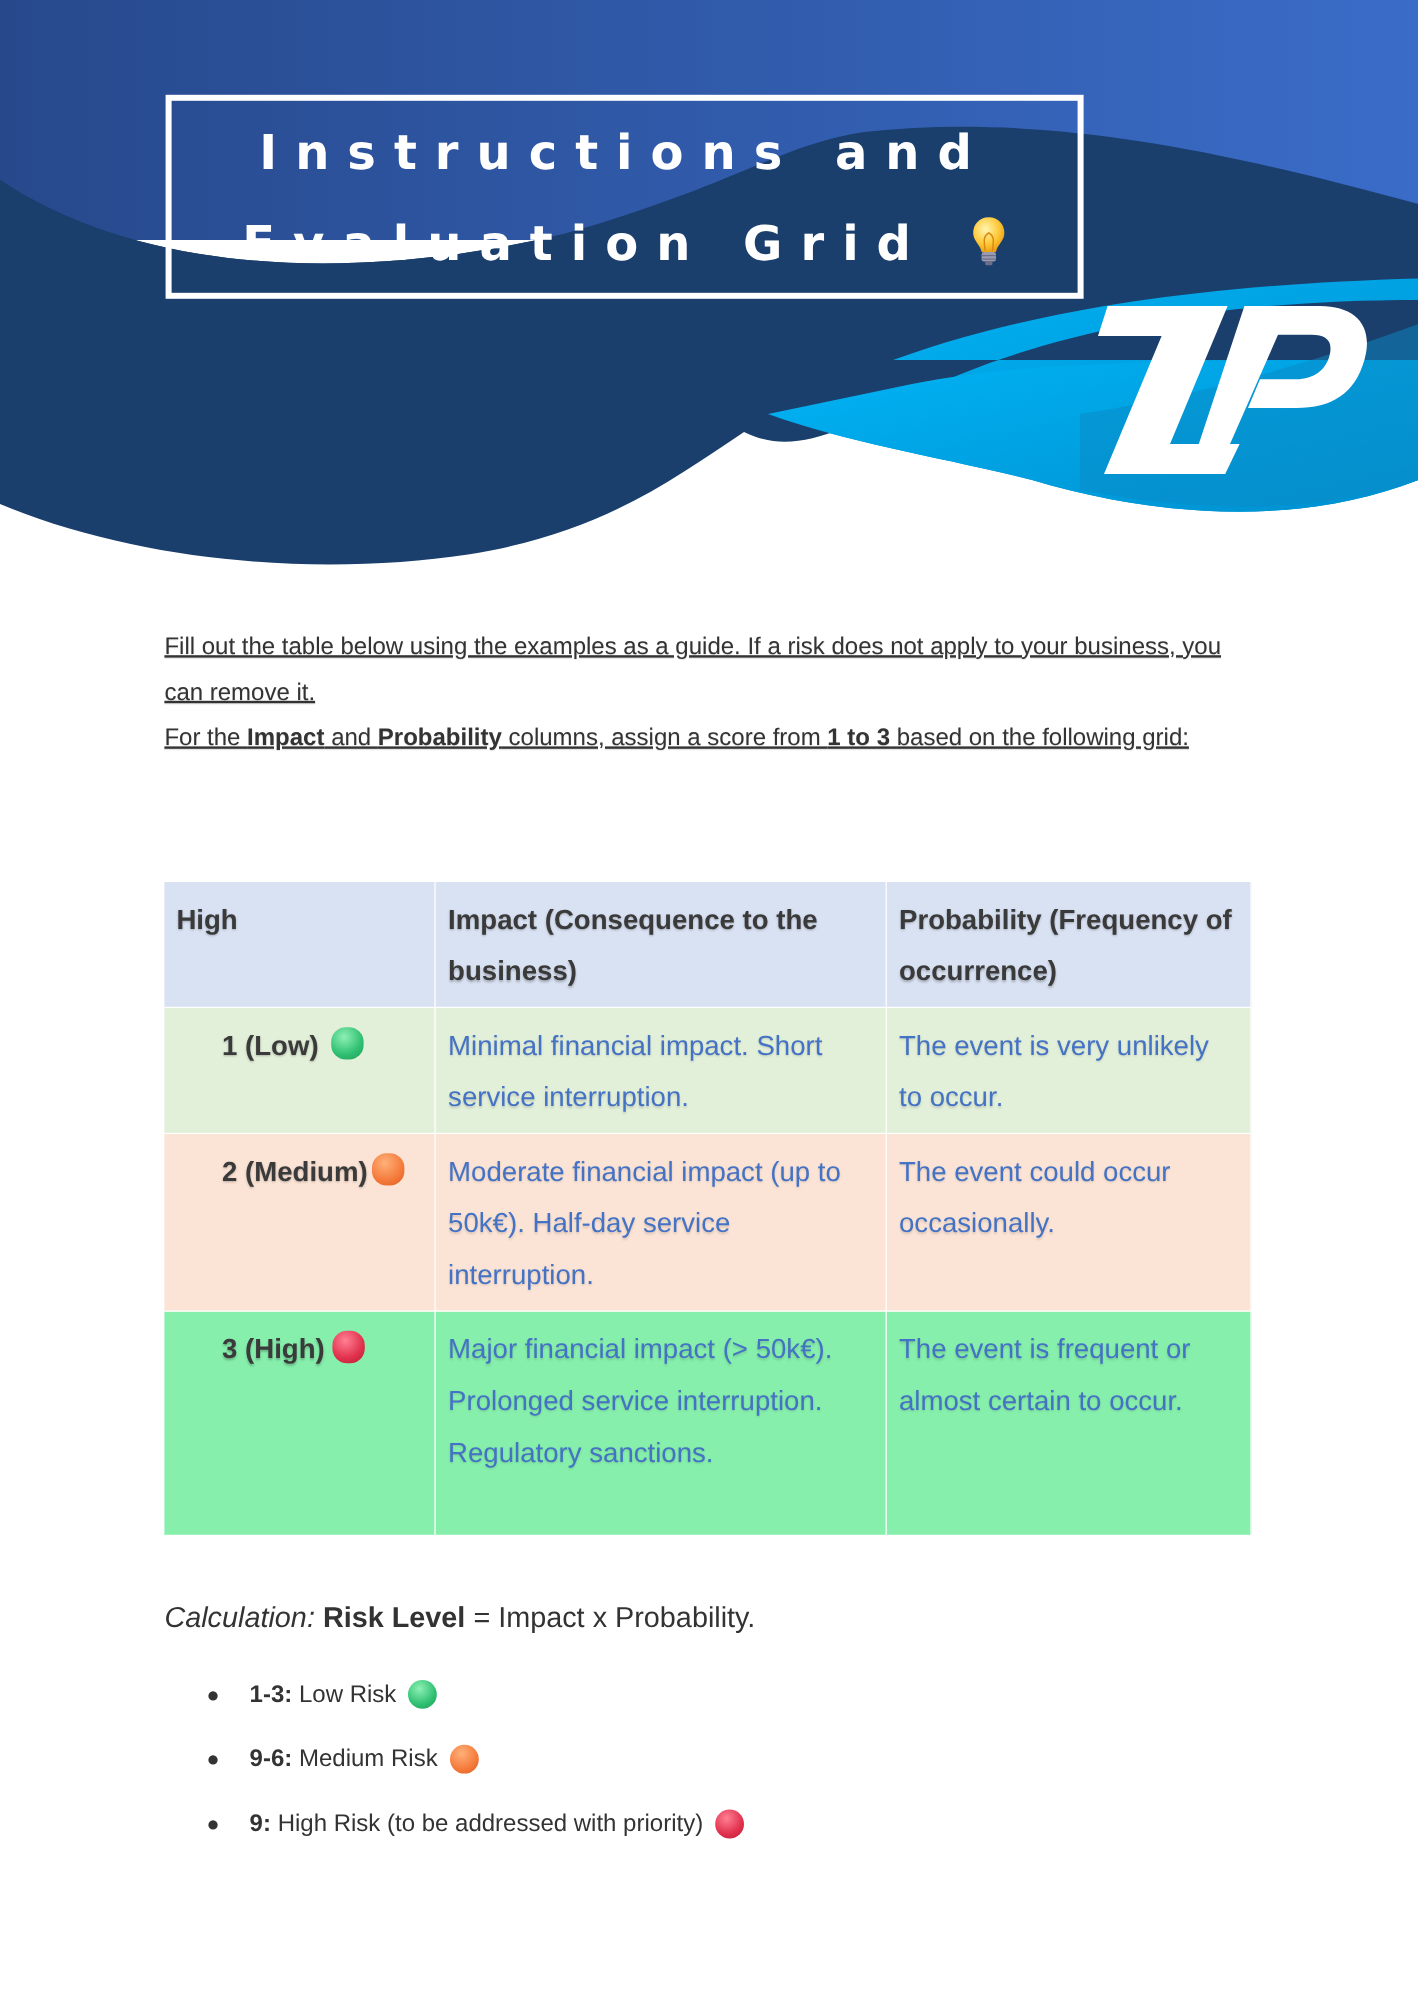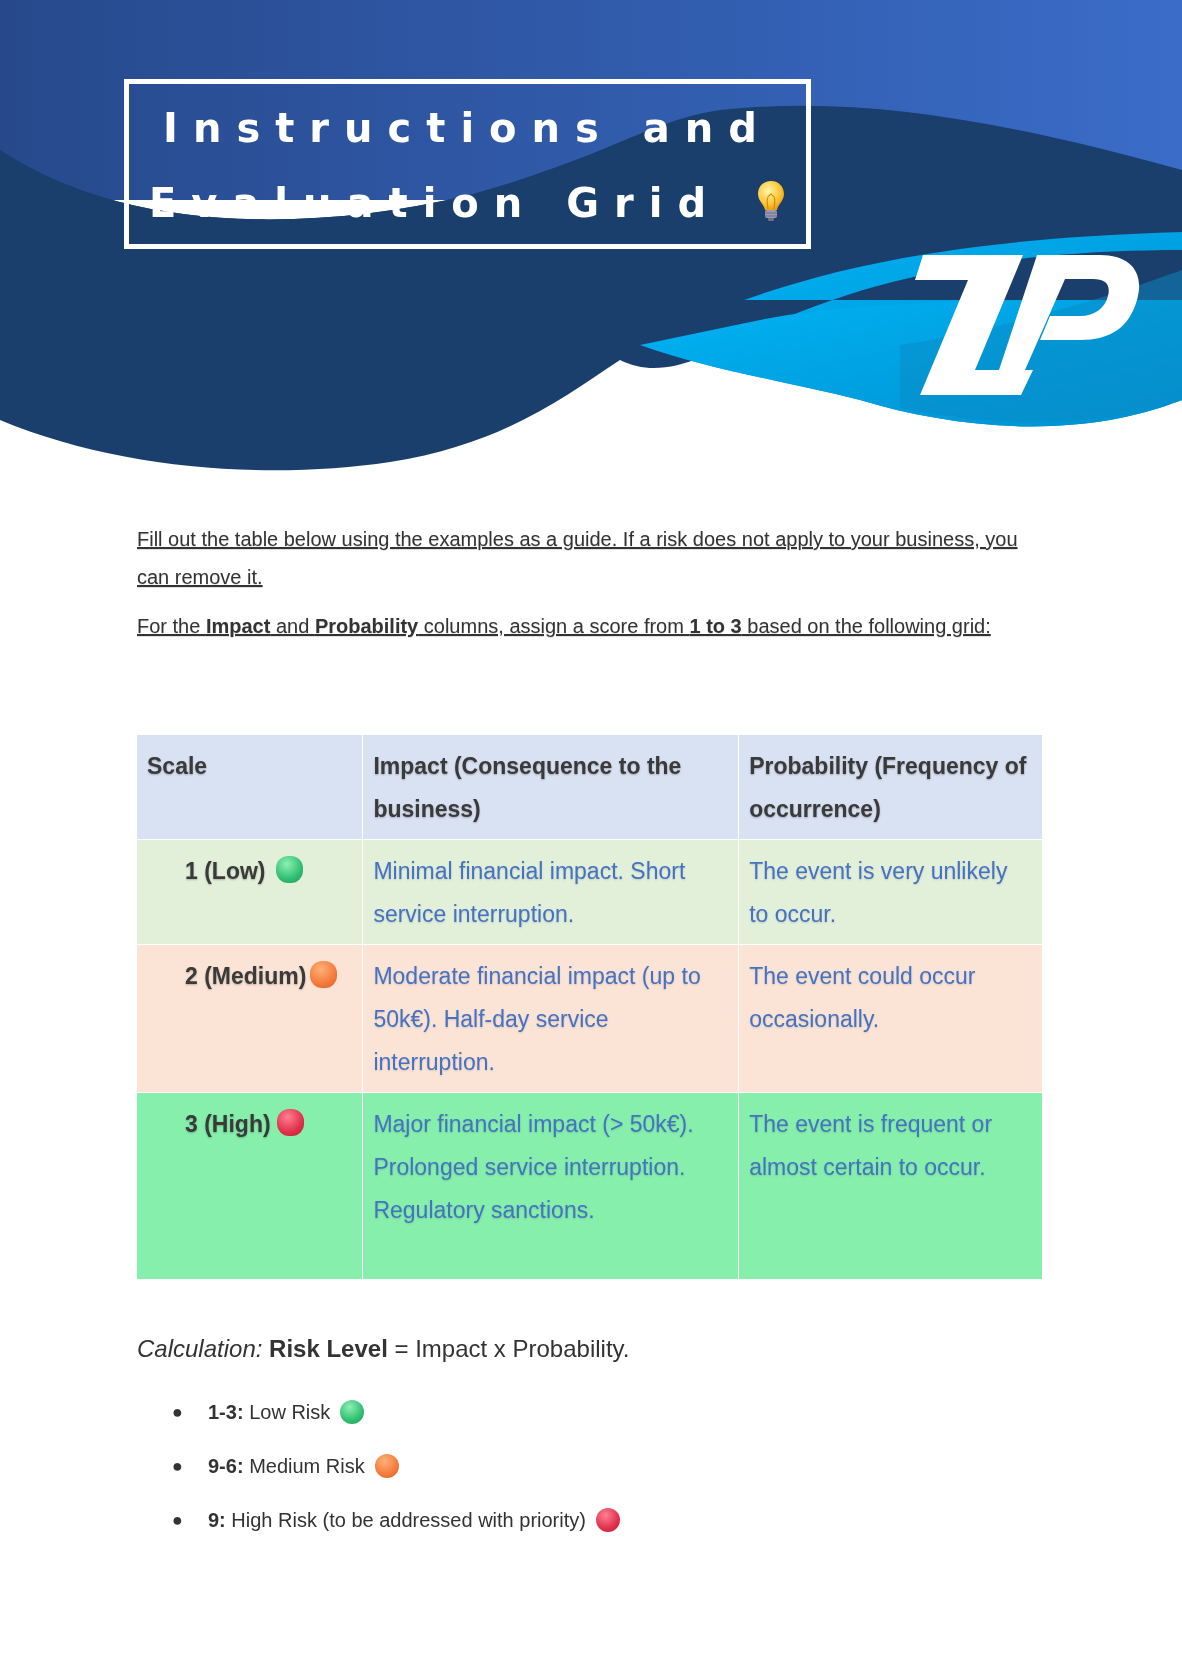--- a/index.html
+++ b/index.html
@@ -3,37 +3,37 @@
   <meta charset="utf-8">
   <style>
     * { box-sizing: border-box; margin: 0; padding: 0; }
     html, body { width: 1182px; height: 1672px; background: #ffffff; overflow: hidden; }
     body { position: relative; font-family: "Liberation Sans", sans-serif; color: #333333; }
 
     .header { position: absolute; left: 0; top: 0; width: 1182px; height: 480px; }
     .header svg.bg { position: absolute; left: 0; top: 0; }
 
     .title-box {
-      position: absolute; left: 124px; top: 79px; width: 687px; height: 170px;
+      position: absolute; left: 138px; top: 79px; width: 765px; height: 170px;
       border: 5px solid #ffffff;
     }
     .title-line {
       position: absolute; left: 0; width: 100%; text-align: center;
       color: #ffffff; font-weight: bold; font-size: 40px; letter-spacing: 15px;
       font-family: "DejaVu Sans", sans-serif;
     }
     .title-line.l1 { top: 21px; }
     .title-line.l2 { top: 95px; }
     .bulb { display: inline-block; vertical-align: middle; margin-left: 6px; }
 
     .logo { position: absolute; left: 915px; top: 250px; }
 
     .content { position: absolute; left: 137px; top: 520px; width: 910px; }
     .para { font-size: 20px; line-height: 38px; color: #333; text-shadow: 0 1px 1px rgba(0,0,0,0.12); text-decoration: underline; }
-    .para + .para { margin-top: 11px; }
+    .para + .para { }
     .para b { font-weight: bold; }
 
     table.grid {
       position: absolute; left: 137px; top: 735px; width: 906px;
       border-collapse: collapse; font-size: 23px;
     }
     table.grid td, table.grid th {
       vertical-align: top; text-align: left; padding: 10px 10px 8px 10px; line-height: 43px;
       border-right: 1px solid #ffffff; border-bottom: 1px solid #ffffff;
     }
@@ -127,21 +127,21 @@
 </div>
 
 <div class="content">
   <p class="para">Fill out the table below using the examples as a guide. If a risk does not apply to your business, you can remove it.</p>
   <p class="para"><span>For the </span><b>Impact</b><span> and </span><b>Probability</b><span> columns, assign a score from </span><b>1 to 3</b><span> based on the following grid:</span></p>
 </div>
 
 <table class="grid">
   <tbody>
       <tr>
-    <th class="col1">Scale</th>
+    <th class="col1">High</th>
     <th class="col2">Impact (Consequence to the business)</th>
     <th class="col3">Probability (Frequency of occurrence)</th>
   </tr>
   <tr class="row-low">
     <td class="scale"><span>1 (Low)</span><span class="dot green cell"></span></td>
     <td class="desc">Minimal financial impact. Short service interruption.</td>
     <td class="desc">The event is very unlikely to occur.</td>
   </tr>
   <tr class="row-med">
     <td class="scale"><span>2 (Medium)</span><span class="dot orange cell" style="margin-left:4px"></span></td>

